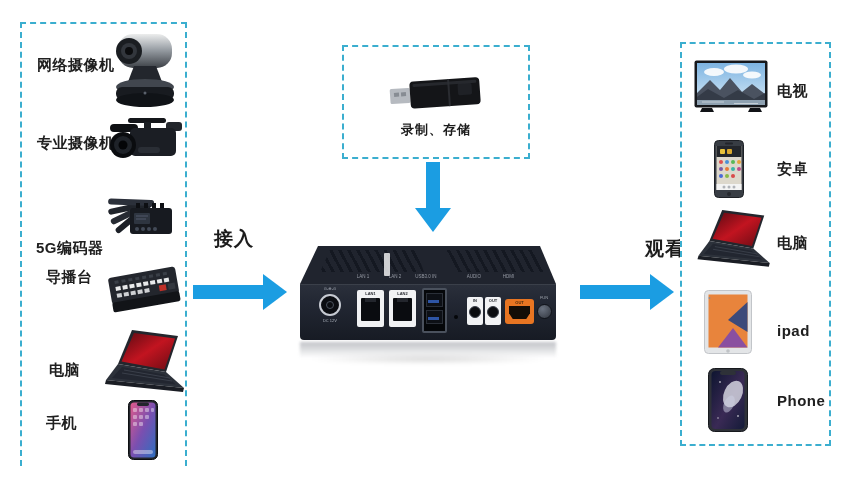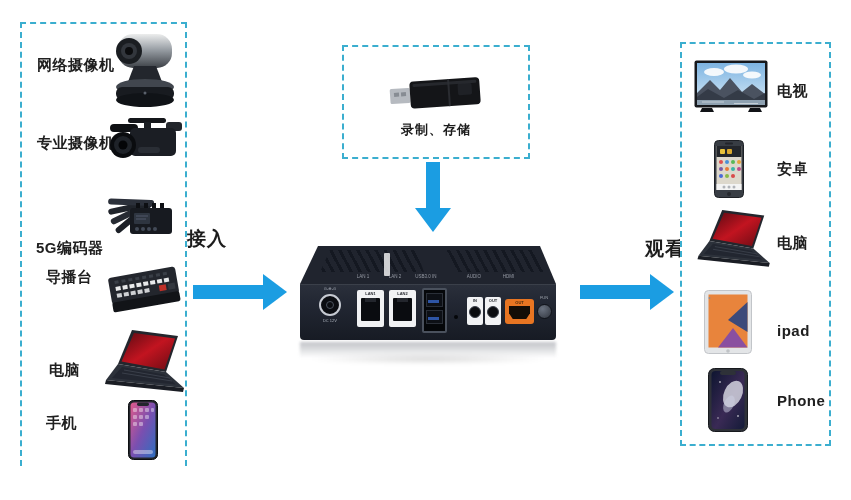--- a/index.html
+++ b/index.html
@@ -205,21 +205,21 @@
             <rect x="17" y="15" width="4" height="4" rx="1"></rect>
           <rect x="5" y="22" width="4" height="4" rx="1"></rect>
             <rect x="11" y="22" width="4" height="4" rx="1"></rect>
           <rect x="5" y="50" width="20" height="4" rx="2"></rect>
         </g>
         <rect x="9" y="2.5" width="12" height="3.5" rx="1.75" fill="#23262c"></rect>
       </svg>
     </span>
   </div>
 
-  <span class="flow-label" style="left:187px;top:226px;">接入</span>
+  <span class="flow-label" style="left:214px;top:226px;">接入</span>
   <span class="abs" style="left:193px;top:272px;">
     <svg width="94" height="40" viewBox="0 0 94 40">
       <rect x="0" y="13" width="70" height="14" fill="#1B9DE2"></rect>
       <polygon points="70,2 94,20 70,38" fill="#1B9DE2"></polygon>
     </svg>
   </span>
 
   <div class="panel" style="left:342px;top:45px;width:184px;height:110px;">
     <span class="abs" style="left:44px;top:24px;">
       <svg width="96" height="44" viewBox="0 0 96 44">

